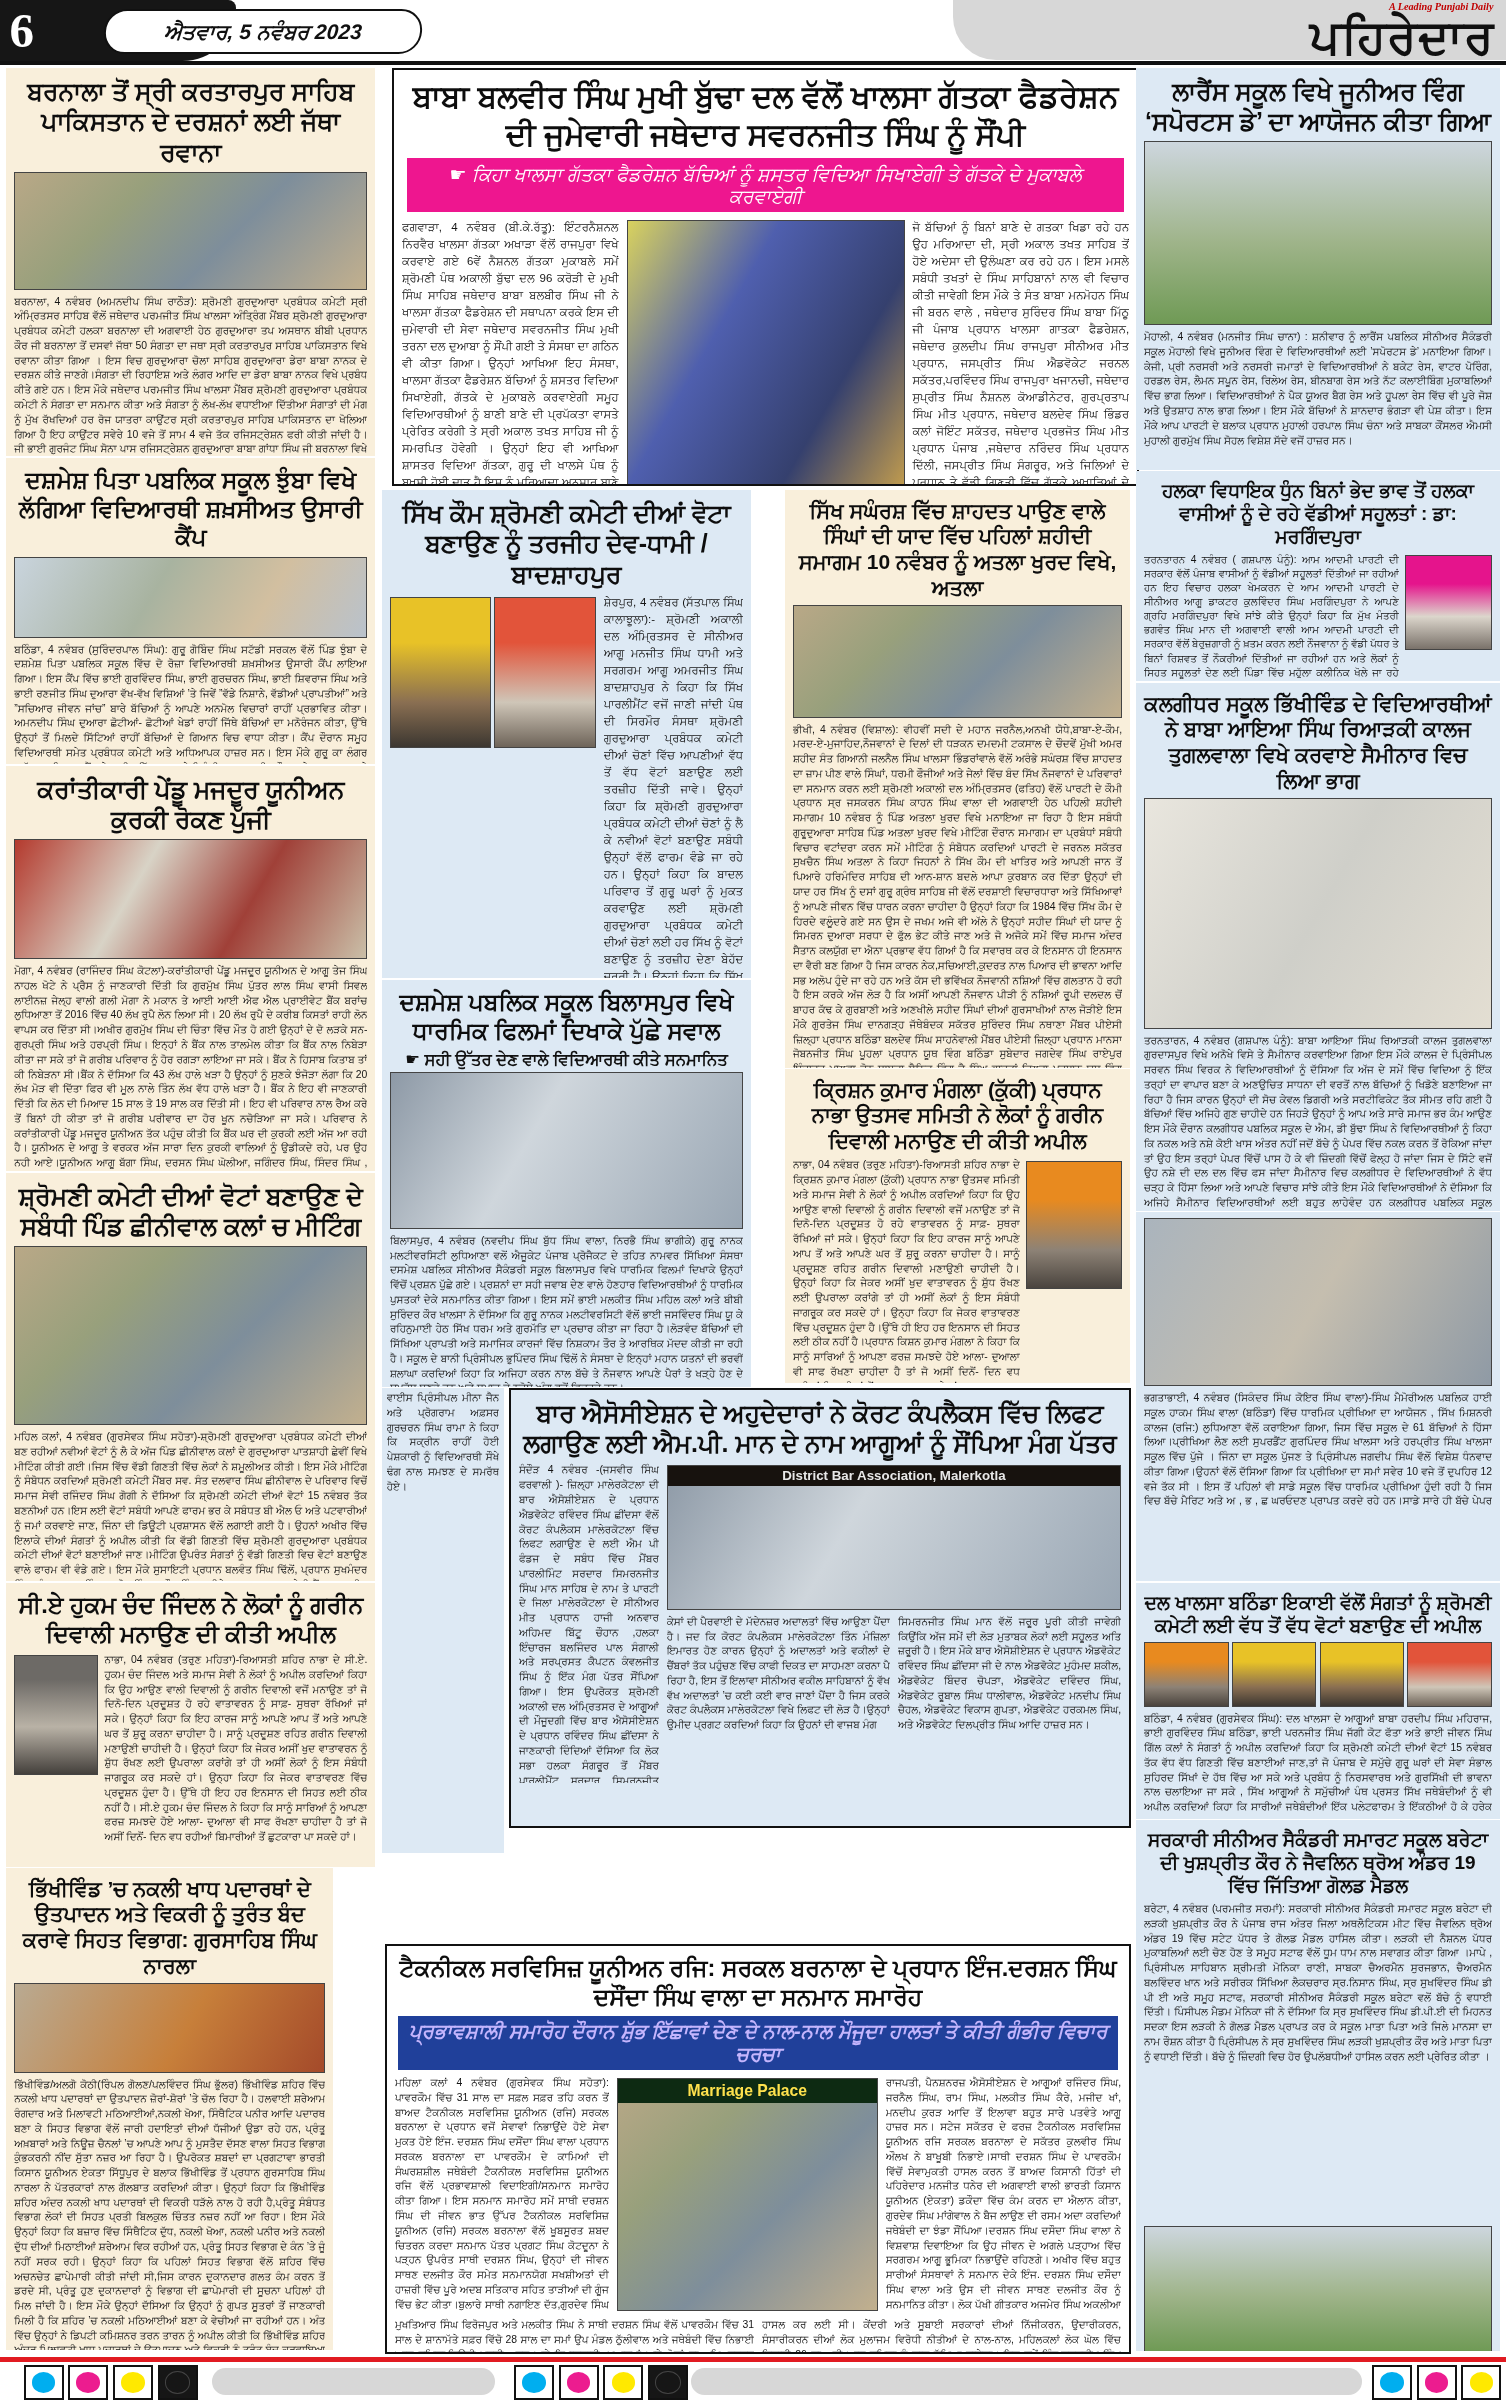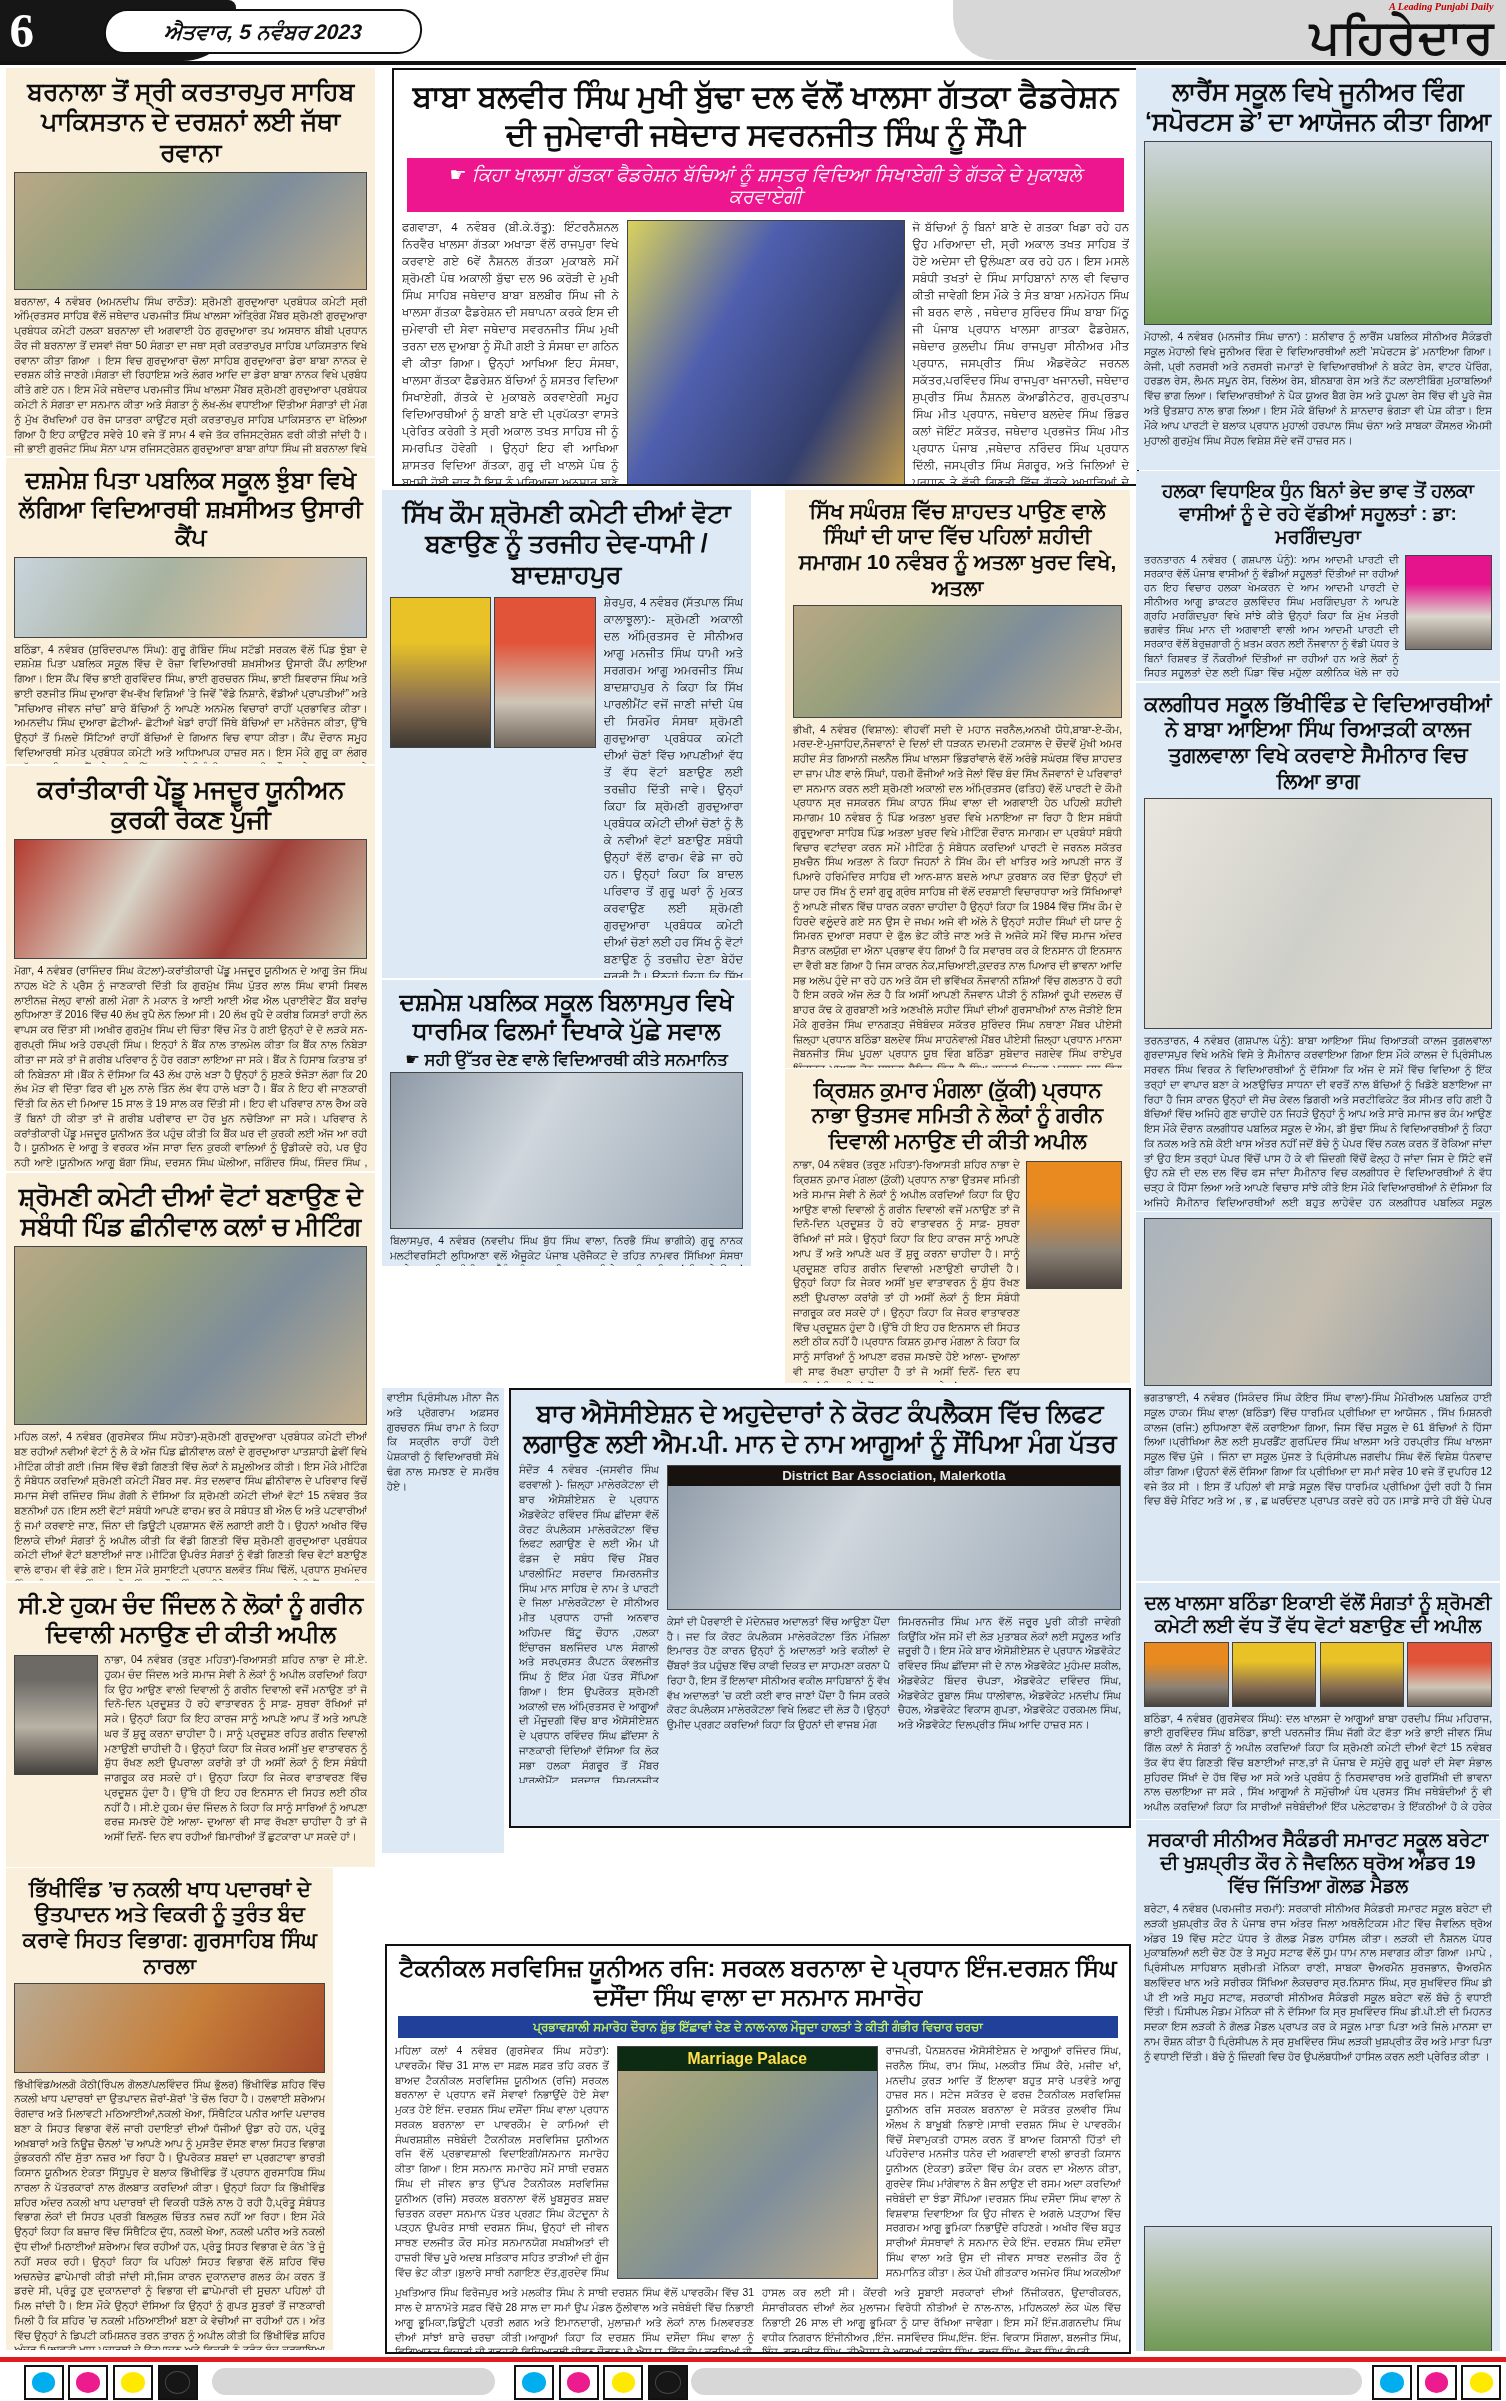--- a/index.html
+++ b/index.html
@@ -23,21 +23,21 @@
   
   .art{position:absolute;box-sizing:border-box;overflow:hidden;padding:4.7px 7.9px;}
   .bg-cream{background:#f9efdb;}
   .bg-blue{background:#dde9f4;}
   .bg-white{background:#fff;}
   .bordered{border:2.4px solid #111;}
   .hl{font-weight:800;text-align:center;color:#0d0d0d;line-height:1.22;margin:3.1px 0 4.7px 0;}
   .hl-40{font-size:31px;} .hl-32{font-size:25px;} .hl-30{font-size:23.6px;} .hl-27{font-size:21px;} .hl-24{font-size:19px;}
   .pinkbar{background:#ee168f;color:#fff;font-weight:normal;font-style:italic;font-size:19px;
            text-align:center;padding:4.7px 6.3px;margin:1.6px 4.7px 6.3px 4.7px;}
-  .bluebar{background:#20409a;color:#bef264;font-weight:bold;font-size:12px;
+  .bluebar{background:#20409a;color:#c4b5fd;font-weight:bold;font-style:italic;font-size:20px;
            text-align:center;padding:3.9px 6.3px;margin:1.6px 3.1px 6.3px 3.1px;}
   .body{font-size:11.5px;line-height:1.48;text-align:justify;color:#151515;overflow:hidden;}
   .body-sm{font-size:10.4px;line-height:1.42;}
   .ph{border:0.8px solid #444;overflow:hidden;position:relative;margin:1.6px 0 4.7px 0;}
   .ph .banner{position:absolute;left:0;top:0;right:0;text-align:center;font-weight:bold;}
   .g-crowd{background:linear-gradient(135deg,#b9a887 0%,#98a07c 30%,#7e8e9b 60%,#c2b08e 100%);}
   .g-stage{background:linear-gradient(120deg,#d9d25e 0%,#4f5fae 35%,#35406e 70%,#c9a14c 100%);}
   .g-school{background:linear-gradient(120deg,#c9d4dd 0%,#a8b3a0 40%,#d2bFA0 70%,#b9c2cc 100%);}
   .g-flags{background:linear-gradient(120deg,#b43a2e 0%,#d8d3c6 35%,#a04038 65%,#cabfa8 100%);}
   .g-white{background:linear-gradient(120deg,#e9e6de 0%,#cfcfc9 50%,#e3ded2 100%);}
@@ -135,21 +135,21 @@
     <div class="hl hl-32">ਸਿੱਖ ਕੌਮ ਸ਼੍ਰੋਮਣੀ ਕਮੇਟੀ ਦੀਆਂ ਵੋਟਾ ਬਣਾਉਣ ਨੂੰ ਤਰਜੀਹ ਦੇਵ-ਧਾਮੀ /ਬਾਦਸ਼ਾਹਪੁਰ</div>
     <div style="overflow:hidden;height:408px;">
       <div style="float:left;width:206px;height:151px;margin:3.1px 7.9px 3.1px 0;display:flex;gap:3.1px;">
         <div class="portrait p-yellow" style="flex:1;"></div>
         <div class="portrait p-red" style="flex:1;"></div>
       </div>
       <div class="body">ਸ਼ੇਰਪੁਰ, 4 ਨਵੰਬਰ (ਸੱਤਪਾਲ ਸਿੰਘ ਕਾਲਾਝੂਲਾ):- ਸ਼੍ਰੋਮਣੀ ਅਕਾਲੀ ਦਲ ਅੰਮ੍ਰਿਤਸਰ ਦੇ ਸੀਨੀਅਰ ਆਗੂ ਮਨਜੀਤ ਸਿੰਘ ਧਾਮੀ ਅਤੇ ਸਰਗਰਮ ਆਗੂ ਅਮਰਜੀਤ ਸਿੰਘ ਬਾਦਸ਼ਾਹਪੁਰ ਨੇ ਕਿਹਾ ਕਿ ਸਿੱਖ ਪਾਰਲੀਮੈਂਟ ਵਜੋਂ ਜਾਣੀ ਜਾਂਦੀ ਪੰਥ ਦੀ ਸਿਰਮੌਰ ਸੰਸਥਾ ਸ਼੍ਰੋਮਣੀ ਗੁਰਦੁਆਰਾ ਪ੍ਰਬੰਧਕ ਕਮੇਟੀ ਦੀਆਂ ਚੋਣਾਂ ਵਿੱਚ ਆਪਣੀਆਂ ਵੱਧ ਤੋਂ ਵੱਧ ਵੋਟਾਂ ਬਣਾਉਣ ਲਈ ਤਰਜ਼ੀਹ ਦਿੱਤੀ ਜਾਵੇ। ਉਨ੍ਹਾਂ ਕਿਹਾ ਕਿ ਸ਼੍ਰੋਮਣੀ ਗੁਰਦੁਆਰਾ ਪ੍ਰਬੰਧਕ ਕਮੇਟੀ ਦੀਆਂ ਚੋਣਾਂ ਨੂੰ ਲੈ ਕੇ ਨਵੀਆਂ ਵੋਟਾਂ ਬਣਾਉਣ ਸਬੰਧੀ ਉਨ੍ਹਾਂ ਵੱਲੋਂ ਫਾਰਮ ਵੰਡੇ ਜਾ ਰਹੇ ਹਨ। ਉਨ੍ਹਾਂ ਕਿਹਾ ਕਿ ਬਾਦਲ ਪਰਿਵਾਰ ਤੋਂ ਗੁਰੂ ਘਰਾਂ ਨੂੰ ਮੁਕਤ ਕਰਵਾਉਣ ਲਈ ਸ਼੍ਰੋਮਣੀ ਗੁਰਦੁਆਰਾ ਪ੍ਰਬੰਧਕ ਕਮੇਟੀ ਦੀਆਂ ਚੋਣਾਂ ਲਈ ਹਰ ਸਿੱਖ ਨੂੰ ਵੋਟਾਂ ਬਣਾਉਣ ਨੂੰ ਤਰਜ਼ੀਹ ਦੇਣਾ ਬੇਹੱਦ ਜ਼ਰੂਰੀ ਹੈ। ਉਨ੍ਹਾਂ ਕਿਹਾ ਕਿ ਸਿੱਖ ਕੌਮ ਵੱਲੋਂ ਕੁਰਬਾਨੀਆਂ ਦੇ ਕੇ ਬਣਾਈ ਗਈ ਸ਼੍ਰੋਮਣੀ ਗੁਰਦੁਆਰਾ ਪ੍ਰਬੰਧਕ ਕਮੇਟੀ ਦੀ ਹੋਂਦ ਬਾਦਲਾਂ ਦੇ ਹੱਥਾਂ ਵਿੱਚ ਸੁਰੱਖਿਅਤ ਨਹੀਂ ਹੈ। ਕਿਉਂਕਿ ਇਹਨਾਂ ਦੀਆਂ ਸਰਕਾਰਾਂ ਸਮੇਂ ਸਭ ਤੋਂ ਵੱਧ ਗੁਰੂ ਗ੍ਰੰਥ ਸਾਹਿਬ ਜੀ ਦੀਆਂ ਬੇਅਦਬੀਆਂ ਹੋਈਆਂ ਪਰ ਅਜੇ ਤੱਕ ਸਿੱਖ ਕੌਮ ਨੂੰ ਇਨਸਾਫ ਨਹੀਂ ਮਿਲਿਆ।ਆਗੂਆਂ ਨੇ ਆਖਿਆ ਹੈ ਕਿ ਸ਼੍ਰੋਮਣੀ ਗੁਰਦੁਆਰਾ ਪ੍ਰਬੰਧਕ ਕਮੇਟੀ ਦੀਆਂ ਚੋਣਾਂ ਜਿੱਤਣ ਲਈ ਵੋਟਾਂ ਬਣਾਉਣ ਲਈ ਦਿਨ ਰਾਤ ਇਕ ਕੀਤਾ ਜਾਵੇ ਅਤੇ ਵੋਟਾਂ ਬਣਾਉਣ ਦੇ ਫਾਰਮ ਤੁਰੰਤ ਭਰ ਕੇ ਜਮਾ ਕਰਵਾਏ ਜਾਣ ਤਾਂ ਜੋ ਸਮੇਂ ਸਿਰ ਵੋਟਾਂ ਬਣਾ ਕੇ ਵੋਟ ਪਾਉਣ ਦਾ ਅਧਿਕਾਰ ਪ੍ਰਾਪਤ ਹੋ ਸਕੇ। ਉਨ੍ਹਾਂ ਕਿਹਾ ਕਿ ਸ਼੍ਰੋਮਣੀ ਅਕਾਲੀ (ਅ) ਵੱਲੋਂ ਬਣਾਈ ਜਾ ਰਹੀਆਂ ਵੋਟਾਂ ਵਿੱਚ ਨਵੇਂ ਵੋਟਰਾਂ ਵਿੱਚ ਵੀ ਵੋਟਾਂ ਬਣਾਉਣ ਦਾ ਰੁਝਾਨ ਪੂਰੇ ਜ਼ੋਰਾਂ ’ਤੇ ਹੈ।</div>
     </div>
   </div>
 
-  <div class="art bg-blue" style="left:382px;top:980px;width:369px;height:286px;">
+  <div class="art bg-blue" style="left:382px;top:980px;width:369px;height:407px;">
     <div class="hl hl-30">ਦਸ਼ਮੇਸ਼ ਪਬਲਿਕ ਸਕੂਲ ਬਿਲਾਸਪੁਰ ਵਿਖੇ ਧਾਰਮਿਕ ਫਿਲਮਾਂ ਦਿਖਾਕੇ ਪੁੱਛੇ ਸਵਾਲ</div>
     <div style="font-weight:bold;font-size:16.5px;text-align:center;margin:0 0 3.1px 0;">
       <span>☛</span>
       <span>ਸਹੀ ਉੱਤਰ ਦੇਣ ਵਾਲੇ ਵਿਦਿਆਰਥੀ ਕੀਤੇ ਸਨਮਾਨਿਤ</span>
     </div>
     <div class="ph g-room" style="height:155px;"></div>
     <div class="body body-sm" style="height:154px;">ਬਿਲਾਸਪੁਰ, 4 ਨਵੰਬਰ (ਨਵਦੀਪ ਸਿੰਘ ਬੁੱਧ ਸਿੰਘ ਵਾਲਾ, ਨਿਰਭੈ ਸਿੰਘ ਭਾਗੀਕੇ) ਗੁਰੂ ਨਾਨਕ ਮਲਟੀਵਰਸਿਟੀ ਲੁਧਿਆਣਾ ਵਲੋਂ ਐਜੂਕੇਟ ਪੰਜਾਬ ਪ੍ਰੋਜੈਕਟ ਦੇ ਤਹਿਤ ਨਾਮਵਰ ਸਿੱਖਿਆ ਸੰਸਥਾ ਦਸਮੇਸ਼ ਪਬਲਿਕ ਸੀਨੀਅਰ ਸੈਕੰਡਰੀ ਸਕੂਲ ਬਿਲਾਸਪੁਰ ਵਿਖੇ ਧਾਰਮਿਕ ਫਿਲਮਾਂ ਦਿਖਾਕੇ ਉਨ੍ਹਾਂ ਵਿੱਚੋਂ ਪ੍ਰਸ਼ਨ ਪੁੱਛੇ ਗਏ। ਪ੍ਰਸ਼ਨਾਂ ਦਾ ਸਹੀ ਜਵਾਬ ਦੇਣ ਵਾਲੇ ਹੋਣਹਾਰ ਵਿਦਿਆਰਥੀਆਂ ਨੂੰ ਧਾਰਮਿਕ ਪੁਸਤਕਾਂ ਦੇਕੇ ਸਨਮਾਨਿਤ ਕੀਤਾ ਗਿਆ। ਇਸ ਸਮੇਂ ਭਾਈ ਮਲਕੀਤ ਸਿੰਘ ਮਹਿਲ ਕਲਾਂ ਅਤੇ ਬੀਬੀ ਸੁਰਿੰਦਰ ਕੌਰ ਖਾਲਸਾ ਨੇ ਦੱਸਿਆ ਕਿ ਗੁਰੂ ਨਾਨਕ ਮਲਟੀਵਰਸਿਟੀ ਵੱਲੋਂ ਭਾਈ ਜਸਵਿੰਦਰ ਸਿੰਘ ਯੂ ਕੇ ਰਹਿਨੁਮਾਈ ਹੇਠ ਸਿੱਖ ਧਰਮ ਅਤੇ ਗੁਰਮੱਤਿ ਦਾ ਪ੍ਰਚਾਰ ਕੀਤਾ ਜਾ ਰਿਹਾ ਹੈ।ਲੋੜਵੰਦ ਬੱਚਿਆਂ ਦੀ ਸਿੱਖਿਆ ਪ੍ਰਾਪਤੀ ਅਤੇ ਸਮਾਜਿਕ ਕਾਰਜਾਂ ਵਿੱਚ ਨਿਸ਼ਕਾਮ ਤੌਰ ਤੇ ਆਰਥਿਕ ਮੱਦਦ ਕੀਤੀ ਜਾ ਰਹੀ ਹੈ। ਸਕੂਲ ਦੇ ਬਾਨੀ ਪ੍ਰਿੰਸੀਪਲ ਭੁਪਿੰਦਰ ਸਿੰਘ ਢਿੱਲੋਂ ਨੇ ਸੰਸਥਾ ਦੇ ਇਨ੍ਹਾਂ ਮਹਾਨ ਯਤਨਾਂ ਦੀ ਭਰਵੀਂ ਸ਼ਲਾਘਾ ਕਰਦਿਆਂ ਕਿਹਾ ਕਿ ਅਜਿਹਾ ਕਰਨ ਨਾਲ ਬੱਚੇ ਤੇ ਨੌਜਵਾਨ ਆਪਣੇ ਪੈਰਾਂ ਤੇ ਖੜ੍ਹੇ ਹੋਣ ਦੇ ਸਮਰੱਥ ਬਣਦੇ ਹਨ ਅਤੇ ਸਮਾਜ ਦੇ ਨਰੋਏ ਅੰਗ ਵਜੋਂ ਵਿਚਰਦੇ ਹਨ।</div>
   </div>
 
   <div class="art bg-blue" style="left:382px;top:1388px;width:122px;height:465px;padding:3.1px 4.7px;">

